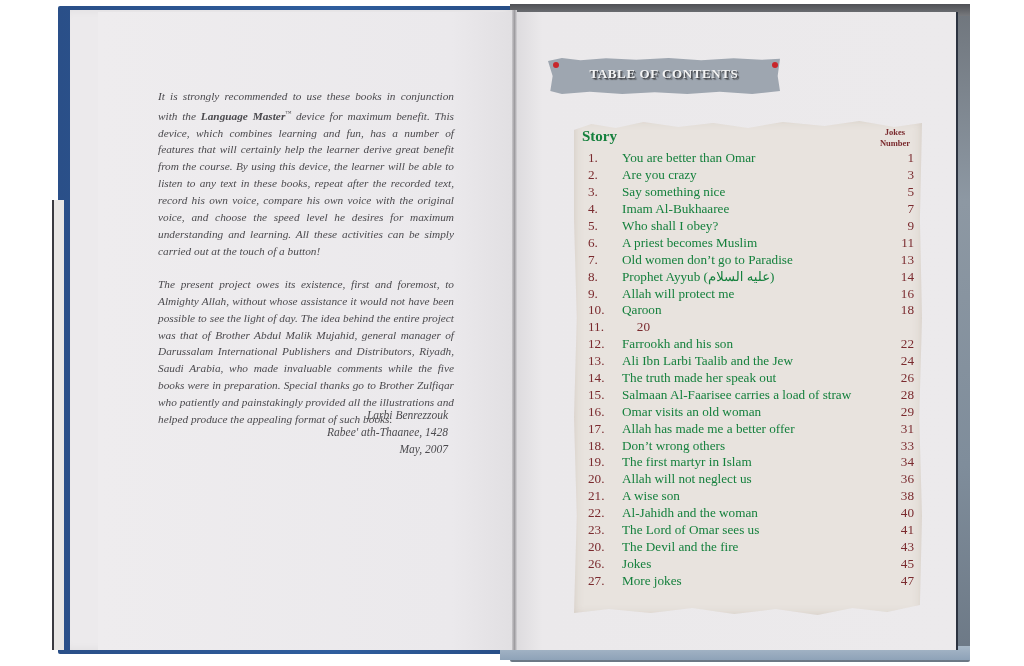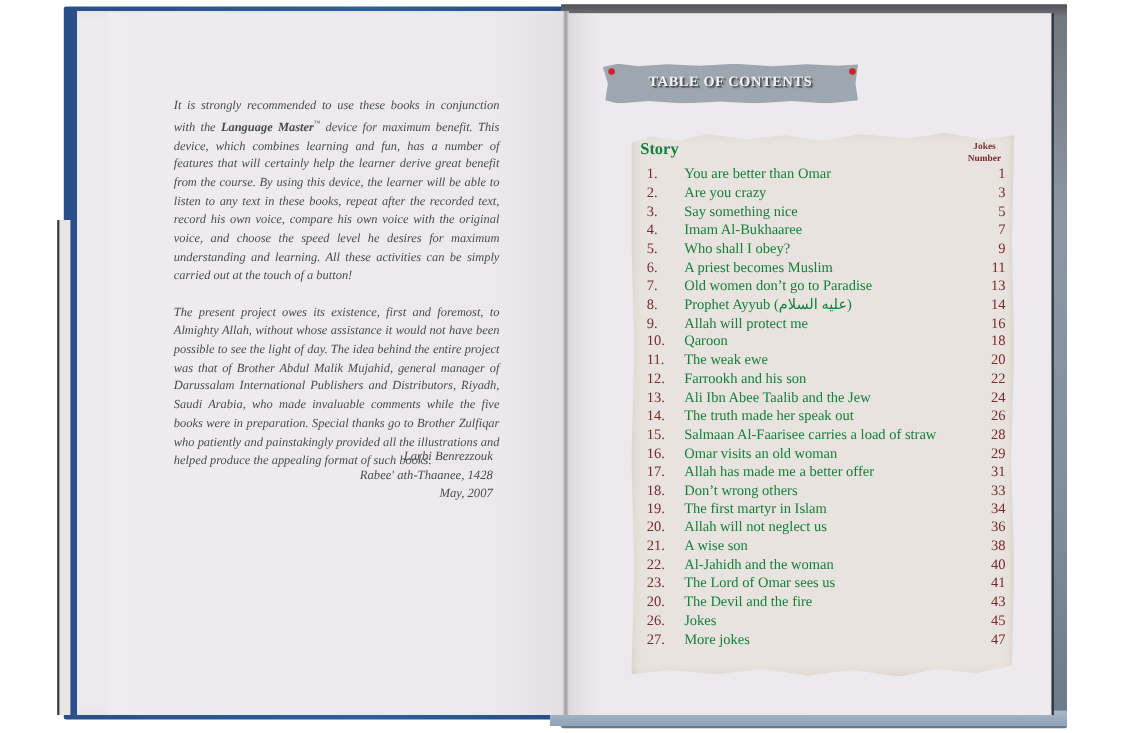--- a/index.html
+++ b/index.html
@@ -186,31 +186,30 @@
       <span class="toc-title">Allah will protect me</span>
       <span class="toc-page">16</span>
     </li>
     <li class="toc-row">
       <span class="toc-num">10.</span>
       <span class="toc-title">Qaroon</span>
       <span class="toc-page">18</span>
     </li>
     <li class="toc-row">
       <span class="toc-num">11.</span>
-      <span class="toc-title">The weak ewe</span>
       <span class="toc-page">20</span>
     </li>
     <li class="toc-row">
       <span class="toc-num">12.</span>
       <span class="toc-title">Farrookh and his son</span>
       <span class="toc-page">22</span>
     </li>
     <li class="toc-row">
       <span class="toc-num">13.</span>
-      <span class="toc-title">Ali Ibn Abee Taalib and the Jew</span>
+      <span class="toc-title">Ali Ibn Larbi Taalib and the Jew</span>
       <span class="toc-page">24</span>
     </li>
     <li class="toc-row">
       <span class="toc-num">14.</span>
       <span class="toc-title">The truth made her speak out</span>
       <span class="toc-page">26</span>
     </li>
     <li class="toc-row">
       <span class="toc-num">15.</span>
       <span class="toc-title">Salmaan Al-Faarisee carries a load of straw</span>

